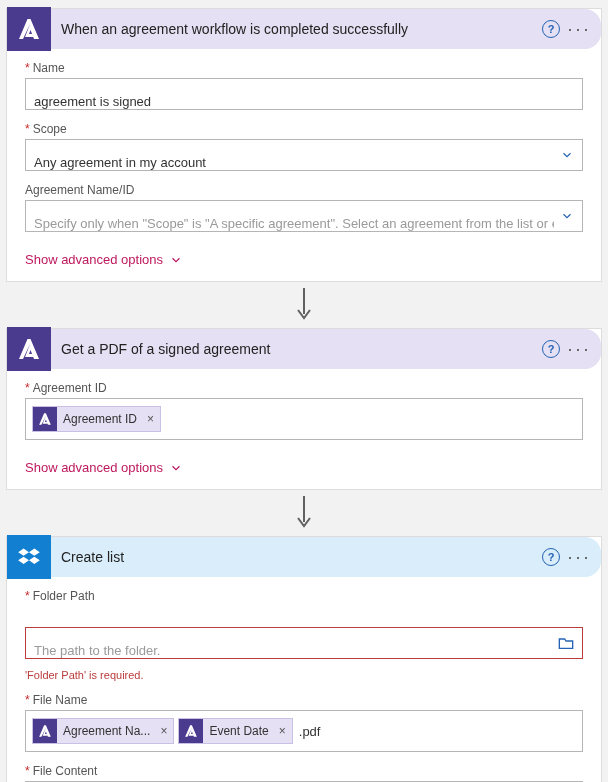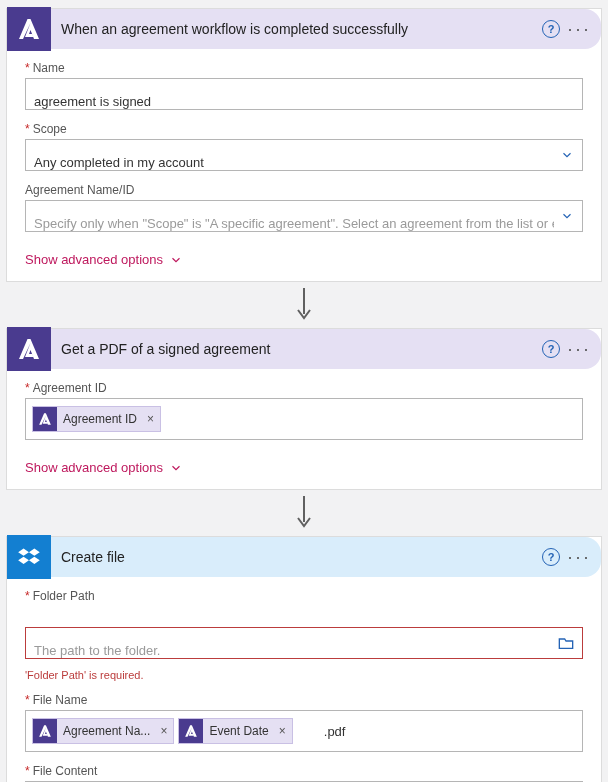--- a/index.html
+++ b/index.html
@@ -29,21 +29,21 @@
   .token-row{border:1px solid #b5b5b5;min-height:34px;display:flex;align-items:center;padding:3px 6px;gap:4px;flex-wrap:wrap;font-size:13px;}
   .token{display:inline-flex;align-items:center;background:#e5e0f3;border:1px solid #c9c0e4;height:24px;font-size:12px;color:#333;}
   .token .ticon{width:24px;height:24px;background:#4a3b8f;display:flex;align-items:center;justify-content:center;margin-right:6px;}
   .token .ticon svg{width:14px;height:14px;fill:#fff;}
   .token .tlabel{padding-right:4px;}
   .token .tx{padding:0 6px;color:#555;cursor:pointer;}
   .arrow-gap{display:flex;justify-content:center;padding:6px 0;}
   .arrow-gap svg{stroke:#606060;fill:none;stroke-width:2;}
   .ellipsis{font-size:18px;letter-spacing:2px;color:#555;line-height:1;}
   .helpcircle{width:16px;height:16px;border:1.5px solid #2463b5;border-radius:50%;display:flex;align-items:center;justify-content:center;font-size:11px;font-weight:600;color:#2463b5;}
-  .suffix{font-size:13px;color:#333;padding-left:2px;margin-left:25px;}
+  .suffix{font-size:13px;color:#333;padding-left:2px;}
 </style>
 </head>
 <body>
 
 <div class="canvas">
 
 <div class="card">
   <div class="card-header hdr-purple">
     <div class="brand brand-adobe">
       <svg viewBox="0 0 24 24">
@@ -67,21 +67,21 @@
       <div class="input-box">
             <span>agreement is signed</span>
           </div>
     </div>
     <div class="field">
       <div class="field-label">
             <span class="req">*</span>
             <span>Scope</span>
           </div>
       <div class="input-box">
-        <span>Any completed in my account</span>
+        <span>Any agreement in my account</span>
         <svg class="chev" width="14" height="14" viewBox="0 0 24 24" fill="none" stroke="currentColor" stroke-width="2">
               <polyline points="6 9 12 15 18 9"></polyline>
             </svg>
       </div>
     </div>
     <div class="field">
       <div class="field-label">
             <span>Agreement Name/ID</span>
           </div>
       <div class="input-box placeholder">
@@ -156,21 +156,21 @@
       </svg>
 </div>
 
 <div class="card">
   <div class="card-header hdr-blue">
     <div class="brand brand-dropbox">
       <svg viewBox="0 0 24 24">
             <path d="M6 3 L12 7 L6 11 L0 7 Z M18 3 L24 7 L18 11 L12 7 Z M6 12 L12 16 L6 20 L0 16 Z M18 12 L24 16 L18 20 L12 16 Z" transform="scale(0.9) translate(1.3 1)"></path>
           </svg>
     </div>
-    <div class="card-title">Create file</div>
+    <div class="card-title">Create list</div>
     <div class="hdr-btn">
           <span class="helpcircle">?</span>
         </div>
     <div class="hdr-btn">
           <span class="ellipsis">···</span>
         </div>
   </div>
   <div class="card-body">
     <div class="field">
       <div class="field-label">

